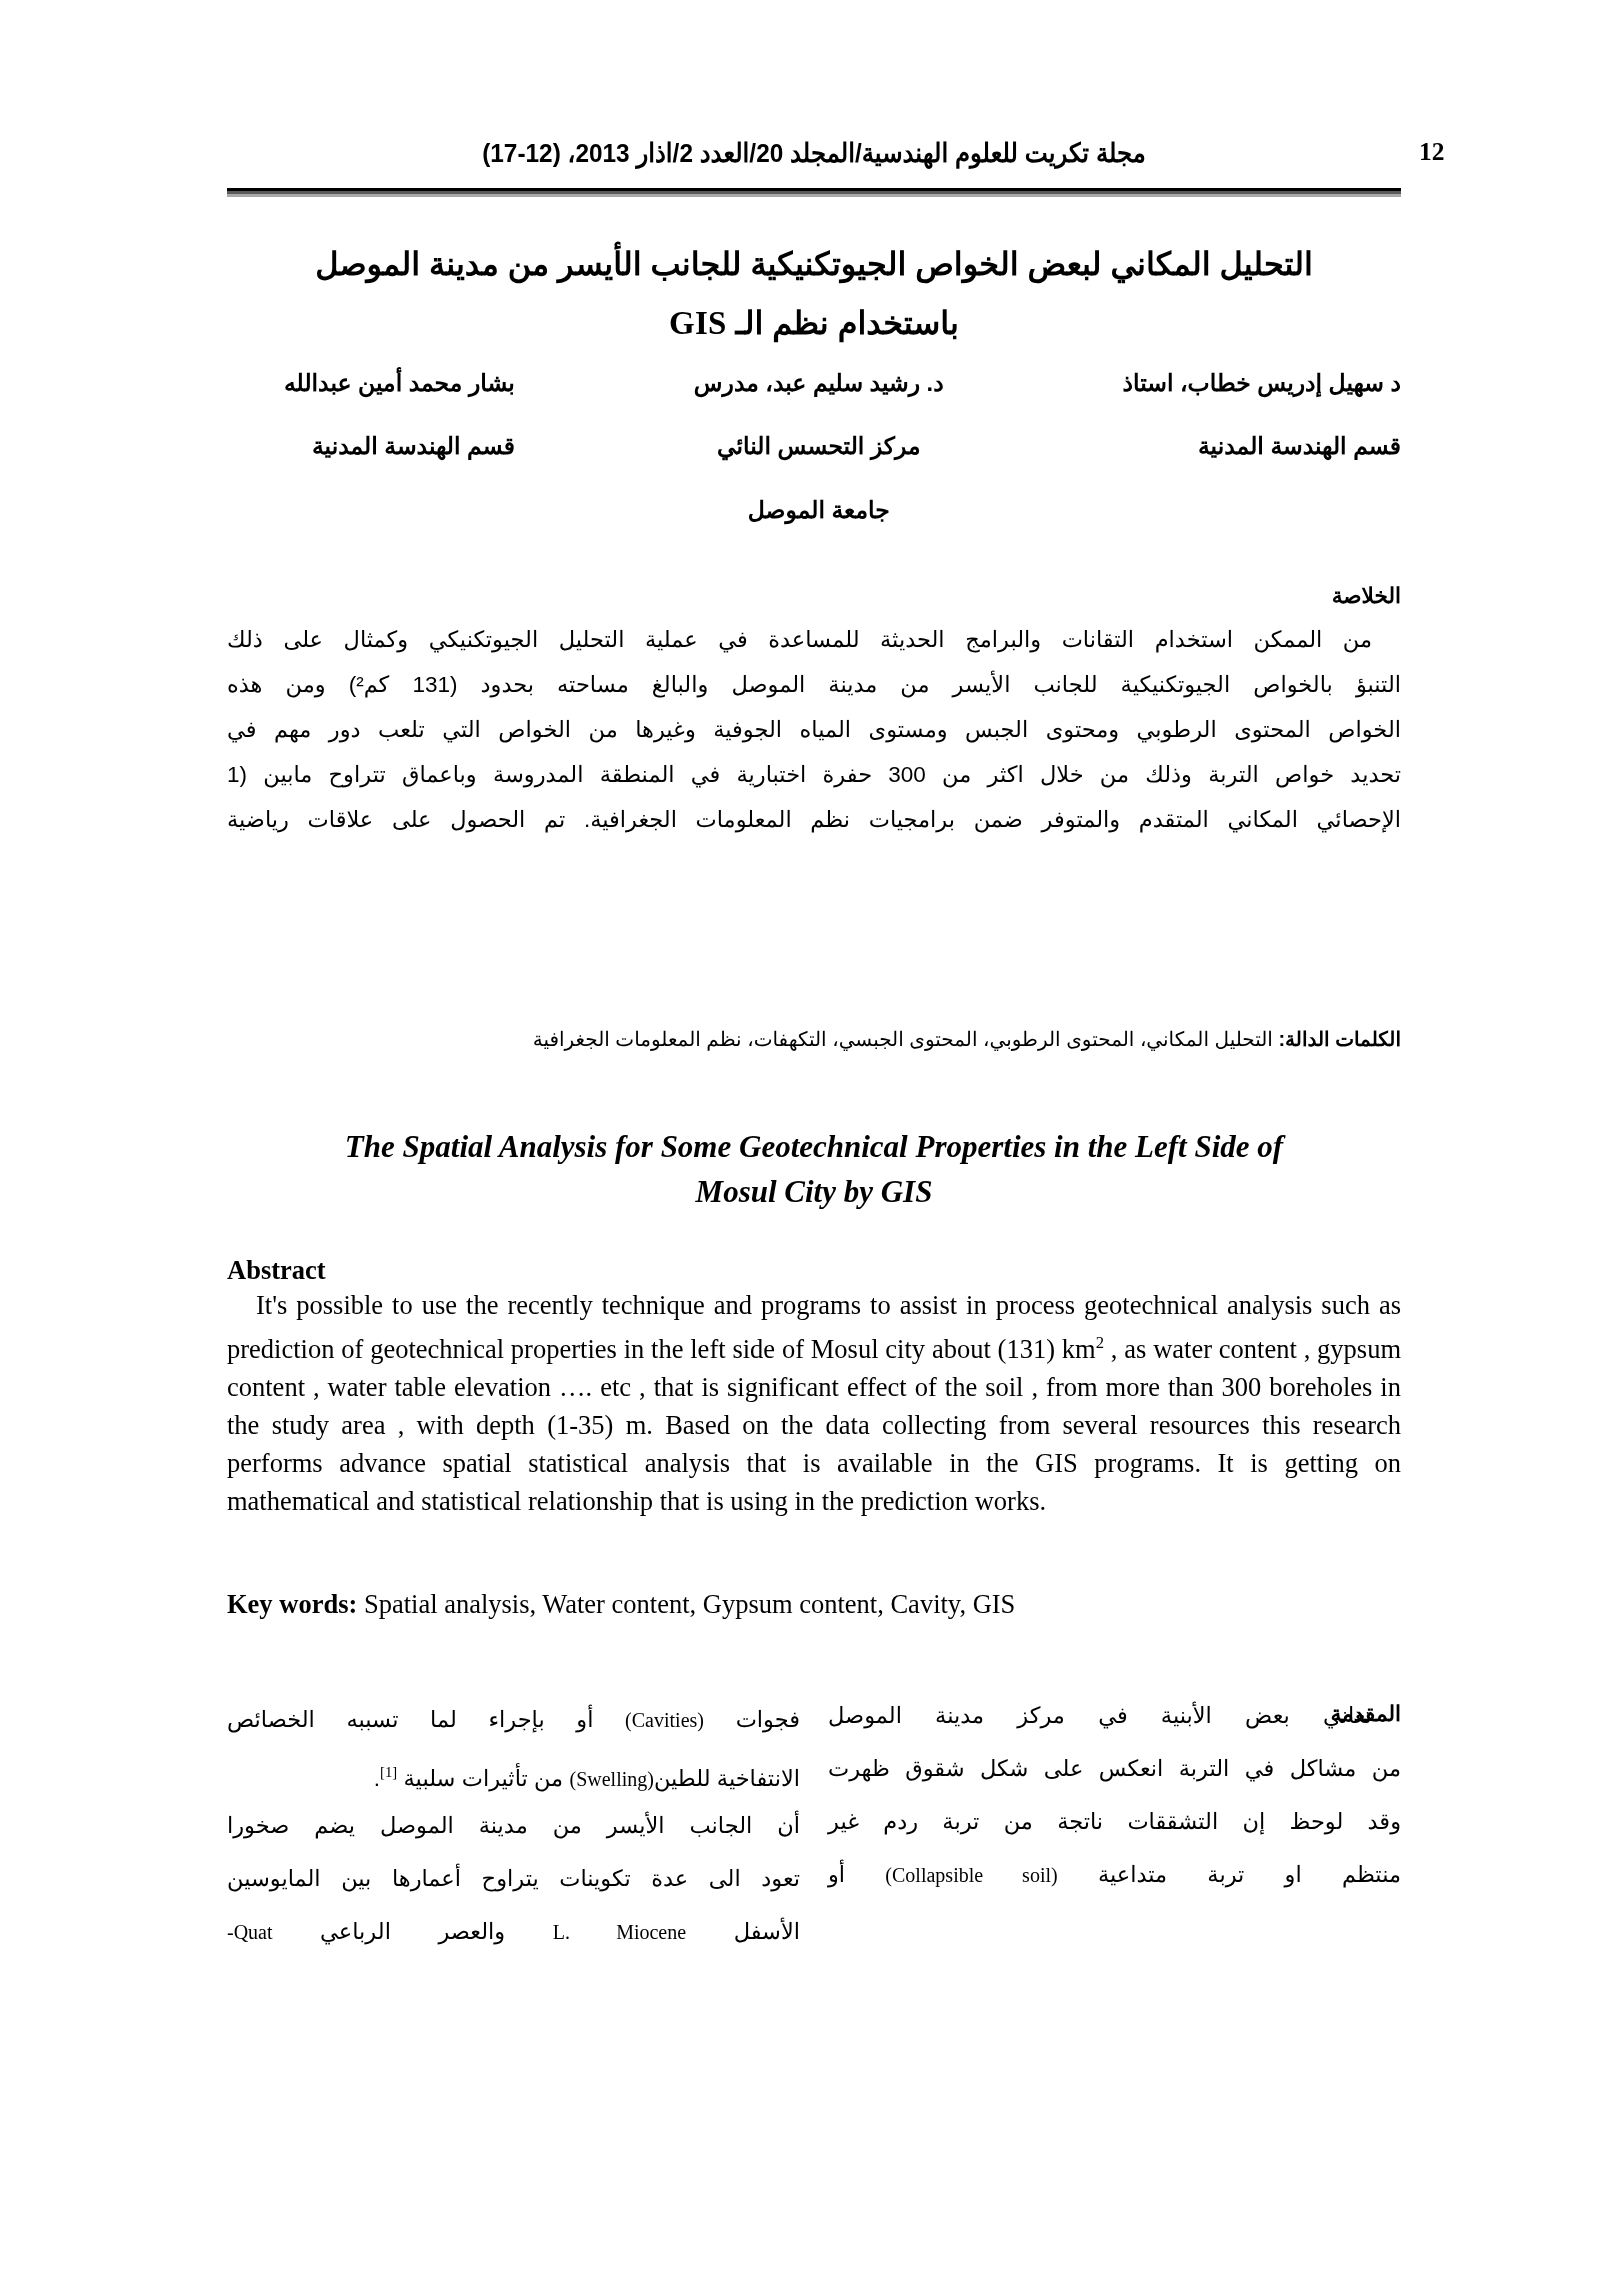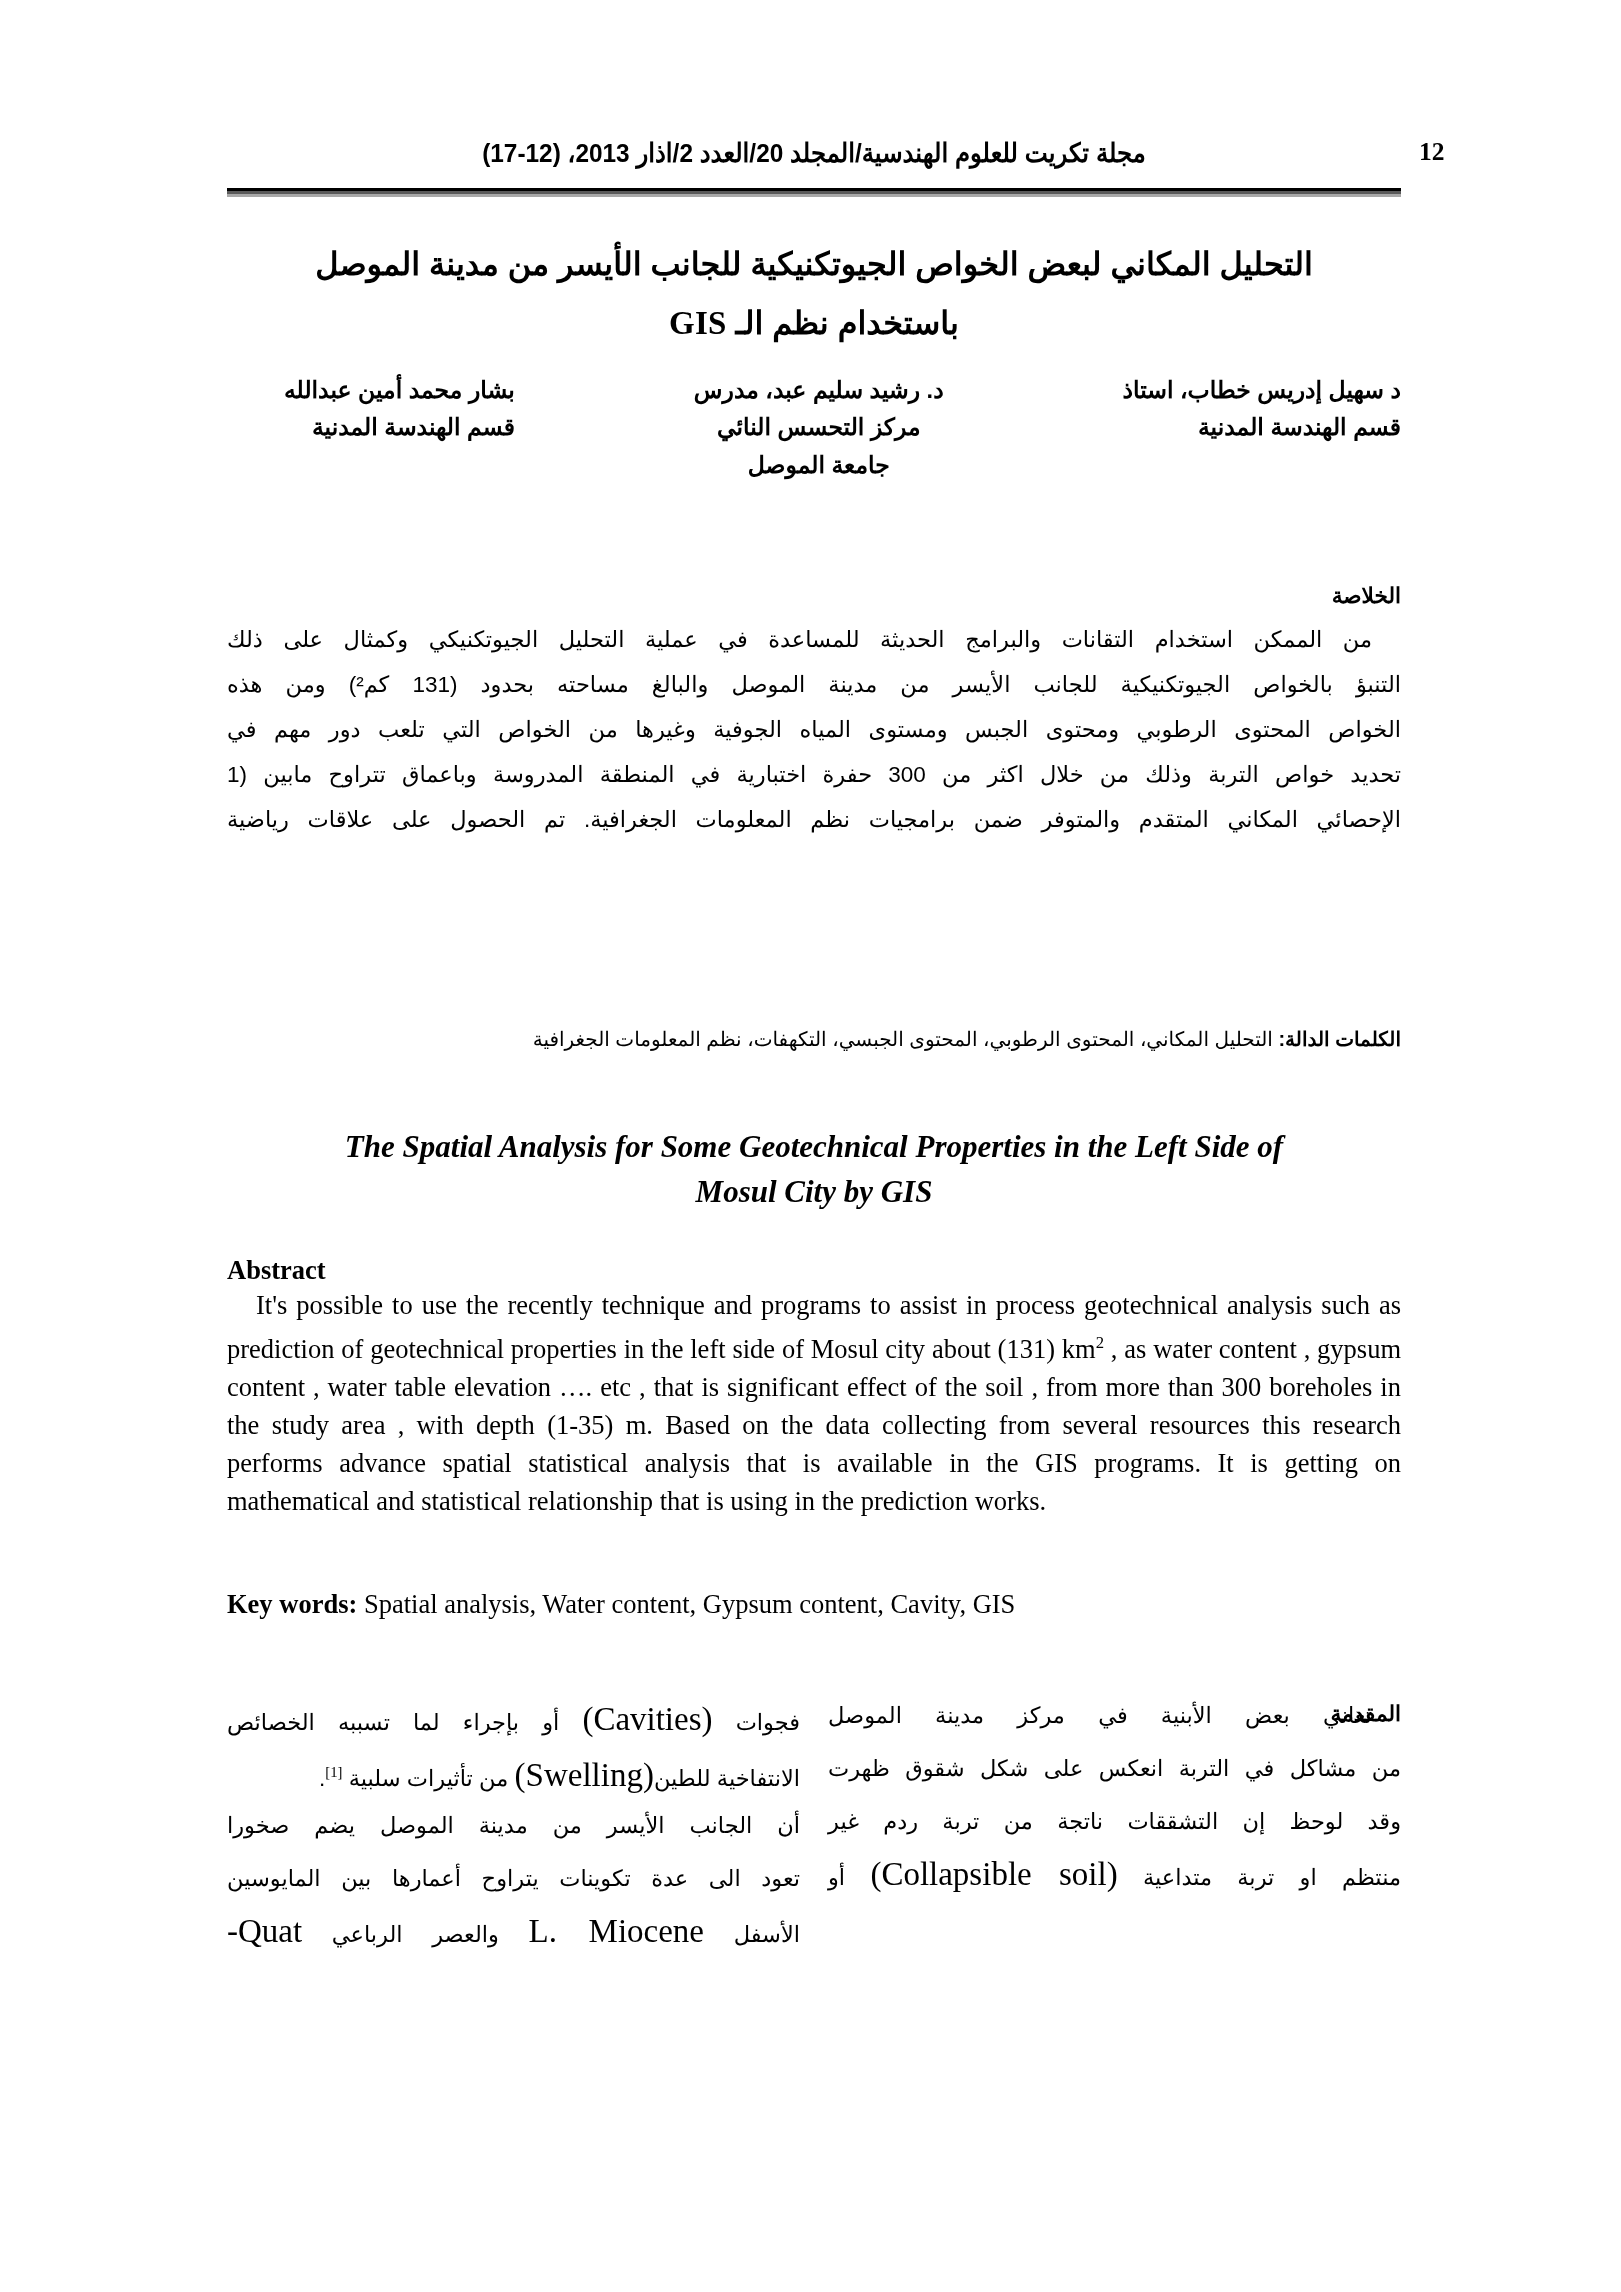--- a/index.html
+++ b/index.html
@@ -10,21 +10,21 @@
   .running-header { position: absolute; left: 227px; width: 1174px; top: 137px; text-align: center; direction: rtl; font-family: "Liberation Sans", sans-serif; font-weight: bold; font-size: 26.5px; transform: scaleX(0.92); }
   .header-rule { position: absolute; left: 227px; width: 1174px; top: 188px; height: 8.8px;
     background: linear-gradient(to bottom, #000 0, #000 2.9px, #5a5a5a 2.9px, #5a5a5a 5.9px, #a8a8a8 5.9px, #a8a8a8 8.8px); }
 
   .ar-title { position: absolute; left: 227px; width: 1174px; text-align: center; direction: rtl; font-family: "Liberation Sans", sans-serif; font-weight: 900; font-size: 32px; letter-spacing: 0.2px; }
   .ar-title.l1 { top: 245px; }
   .ar-title.l2 { top: 304px; }
   .ar-title .latin { font-family: "Liberation Serif", serif; font-weight: bold; font-size: 33px; }
 
   .authors { position: absolute; left: 284px; width: 1117px; top: 370px; direction: rtl; display: flex; justify-content: space-between; font-family: "Liberation Sans", sans-serif; font-weight: bold; font-size: 23.5px; }
-  .author { display: flex; flex-direction: column; gap: 10px; text-align: right; margin-top: 7px; }
+  .author { display: flex; flex-direction: column; gap: 36px; text-align: right; }
   .author.center { text-align: center; align-items: center; }
   .author span { line-height: 27.4px; }
 
   .section-head-ar { position: absolute; right: 220px; direction: rtl; font-family: "Liberation Sans", sans-serif; font-weight: bold; font-size: 21.6px; }
   .ar-para { position: absolute; left: 227px; width: 1174px; direction: rtl; text-align: justify; text-align-last: right; font-family: "Liberation Sans", sans-serif; font-size: 22.5px; line-height: 45px; }
   .ar-para .indent { display: inline-block; width: 29px; }
   .keywords-ar { position: absolute; left: 227px; width: 1174px; top: 1027px; direction: rtl; text-align: right; font-family: "Liberation Sans", sans-serif; font-size: 20px; }
   .keywords-ar .label { font-weight: bold; }
 
   .en-title { position: absolute; left: 227px; width: 1174px; text-align: center; font-family: "Liberation Serif", serif; font-weight: bold; font-style: italic; font-size: 31px; line-height: 45px; top: 1124px; }
@@ -33,21 +33,21 @@
   .en-para { position: absolute; left: 227px; width: 1174px; top: 1286px; font-family: "Liberation Serif", serif; font-size: 26.5px; line-height: 38px; text-align: justify; }
   .en-para .indent { display: inline-block; width: 29px; }
   .en-kw { position: absolute; left: 227px; top: 1589px; font-family: "Liberation Serif", serif; font-size: 26.5px; }
   .en-kw .label { font-weight: bold; }
 
   .col { position: absolute; width: 573px; direction: rtl; font-family: "Liberation Sans", sans-serif; font-size: 22.5px; line-height: 53px; text-align: justify; text-align-last: justify; }
   .col.right { left: 828px; top: 1689px; }
   .col.left { left: 227px; top: 1693px; }
   .col .line { display: block; height: 53px; }
   .col .line.last { text-align-last: right; }
-  .col .latin { font-family: "Liberation Serif", serif; font-size: 33px; }
+  .col .latin { font-family: "Liberation Serif", serif; font-size: 20px; }
   .col sup { font-family: "Liberation Serif", serif; font-size: 14.7px; }
   .sec-intro { position: absolute; right: 220px; top: 1701px; direction: rtl; font-family: "Liberation Sans", sans-serif; font-weight: bold; font-size: 21.6px; }
 </style>
 </head>
 <body>
 
 <div class="page">
 
   <div class="page-number">12</div>
   <div class="running-header">مجلة تكريت للعلوم الهندسية/المجلد 20/العدد 2/اذار 2013، (12-17)</div>

